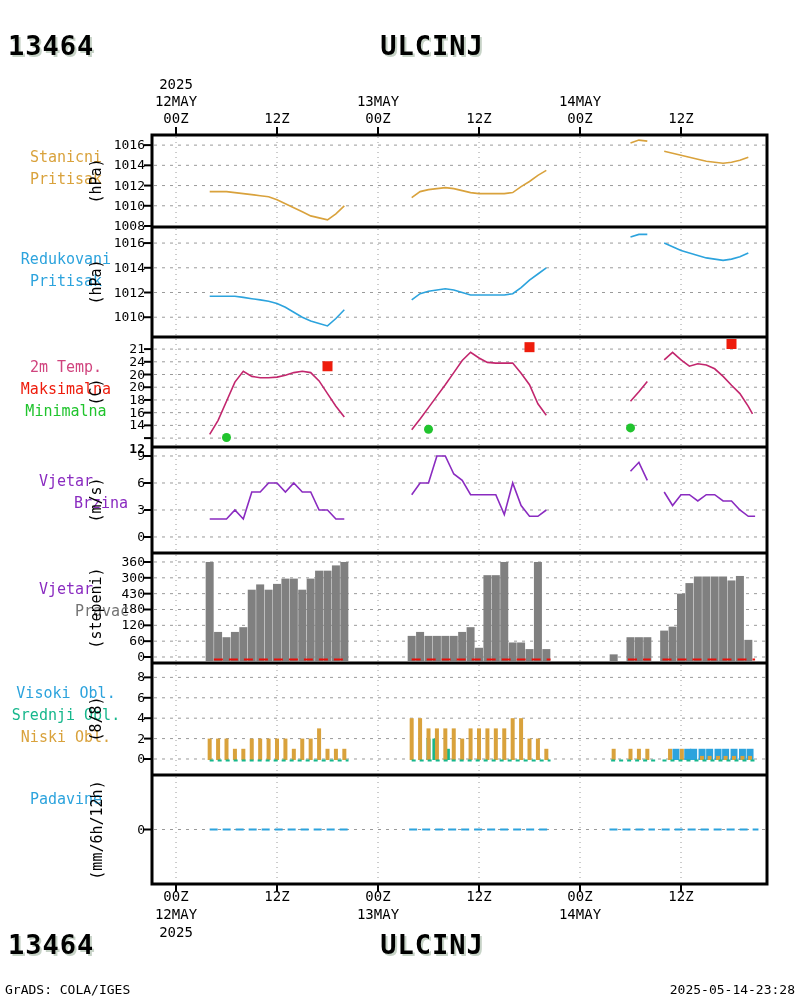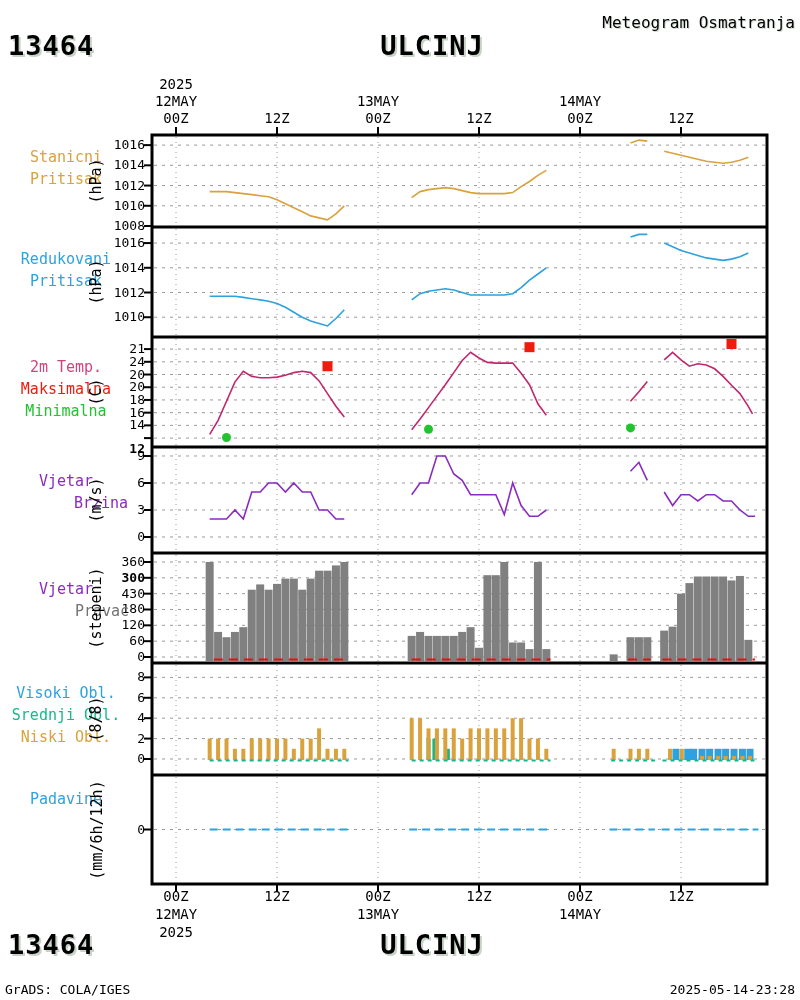--- a/index.html
+++ b/index.html
@@ -293,21 +293,20 @@
       <line x1="144" y1="758.9854280510018" x2="152" y2="758.9854280510018" stroke="#000" stroke-width="2"></line>
       <line x1="144" y1="738.5846994535519" x2="152" y2="738.5846994535519" stroke="#000" stroke-width="2"></line>
       <line x1="144" y1="718.183970856102" x2="152" y2="718.183970856102" stroke="#000" stroke-width="2"></line>
       <line x1="144" y1="697.7832422586521" x2="152" y2="697.7832422586521" stroke="#000" stroke-width="2"></line>
       <line x1="144" y1="677.3825136612022" x2="152" y2="677.3825136612022" stroke="#000" stroke-width="2"></line>
       <line x1="144" y1="829.5" x2="152" y2="829.5" stroke="#000" stroke-width="2"></line>
     </svg>
 
   <div class="big" style="left:8px;top:30px;">13464</div>
   <div class="big" style="left:332px;top:30px;width:200px;text-align:center;">ULCINJ</div>
-  <div id="subtitle">Meteogram Osmatranja</div>
 
   <div class="big" style="left:8px;top:929px;">13464</div>
   <div class="big" style="left:332px;top:929px;width:200px;text-align:center;">ULCINJ</div>
 
   <div class="foot" style="left:5px;">GrADS: COLA/IGES</div>
   <div class="foot" style="right:5px;">2025-05-14-23:28</div>
 <div class="ylab" style="top: 217.989px;">1008</div>
     <div class="ylab" style="top: 197.769px;">1010</div>
     <div class="ylab" style="top: 177.549px;">1012</div>
     <div class="ylab" style="top: 157.33px;">1014</div>
@@ -326,21 +325,21 @@
     <div class="ylab" style="top: 341.081px;">21</div>
     <div class="ylab" style="top: 528.983px;">0</div>
     <div class="ylab" style="top: 501.988px;">3</div>
     <div class="ylab" style="top: 474.993px;">6</div>
     <div class="ylab" style="top: 447.998px;">9</div>
     <div class="ylab" style="top: 649.008px;">0</div>
     <div class="ylab" style="top: 633.169px;">60</div>
     <div class="ylab" style="top: 617.33px;">120</div>
     <div class="ylab" style="top: 601.491px;">180</div>
     <div class="ylab" style="top: 585.653px;">430</div>
-    <div class="ylab" style="top: 569.814px; font-weight: bold;">300</div>
+    <div class="ylab" style="top: 569.814px;">300</div>
     <div class="ylab" style="top: 553.975px;">360</div>
     <div class="ylab" style="top: 750.985px;">0</div>
     <div class="ylab" style="top: 730.585px;">2</div>
     <div class="ylab" style="top: 710.184px;">4</div>
     <div class="ylab" style="top: 689.783px;">6</div>
     <div class="ylab" style="top: 669.383px;">8</div>
     <div class="ylab" style="top: 821.5px;">0</div>
     <div class="plab" style="top: 148px; color: rgb(217, 162, 60);">Stanicni</div>
     <div class="plab" style="top: 170px; color: rgb(217, 162, 60);">Pritisak</div>
     <div class="ulab" style="left: 50px; top: 172px; width: 92px;">(hPa)</div>

